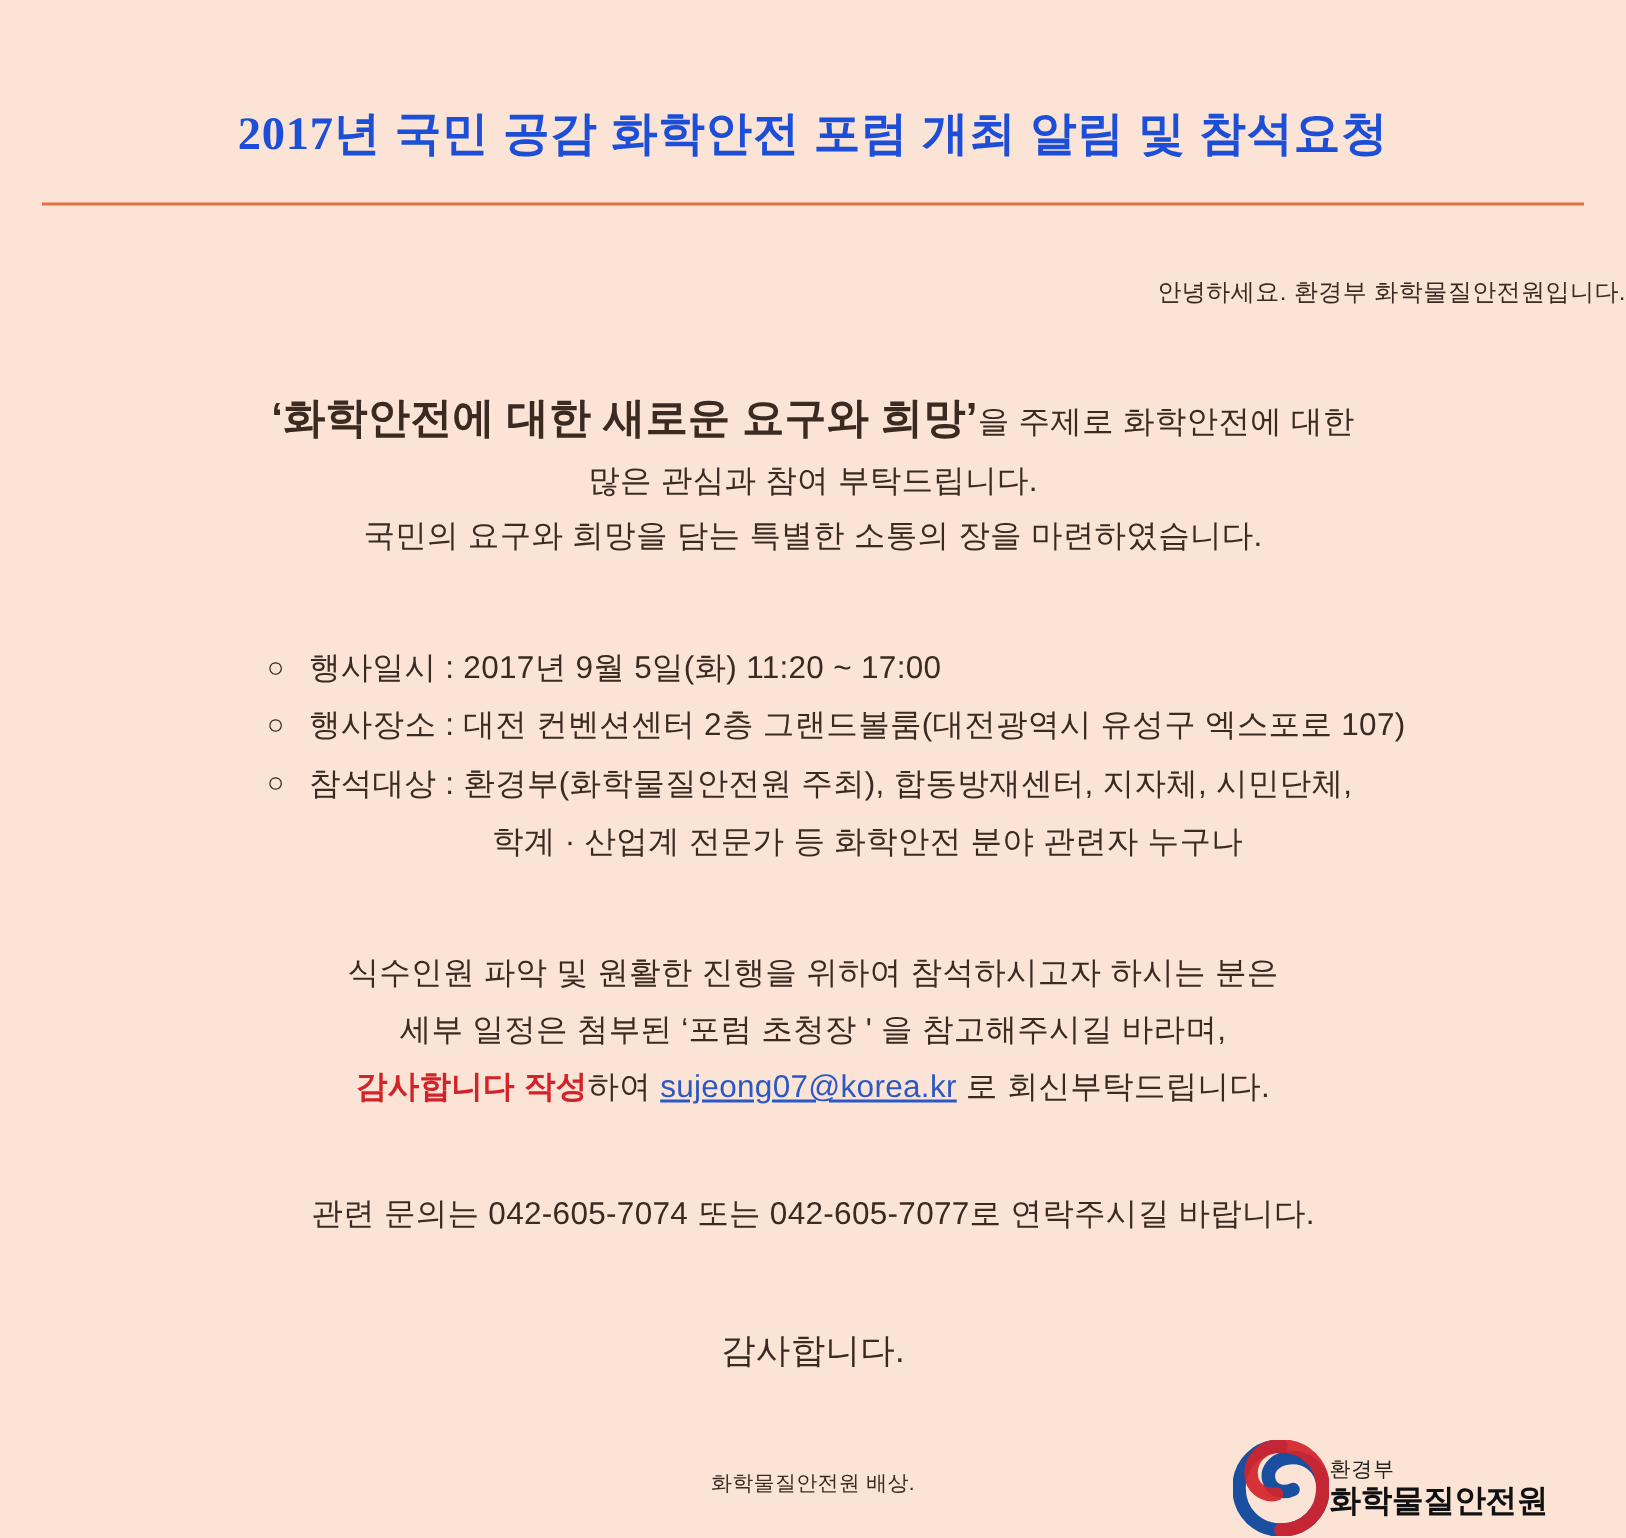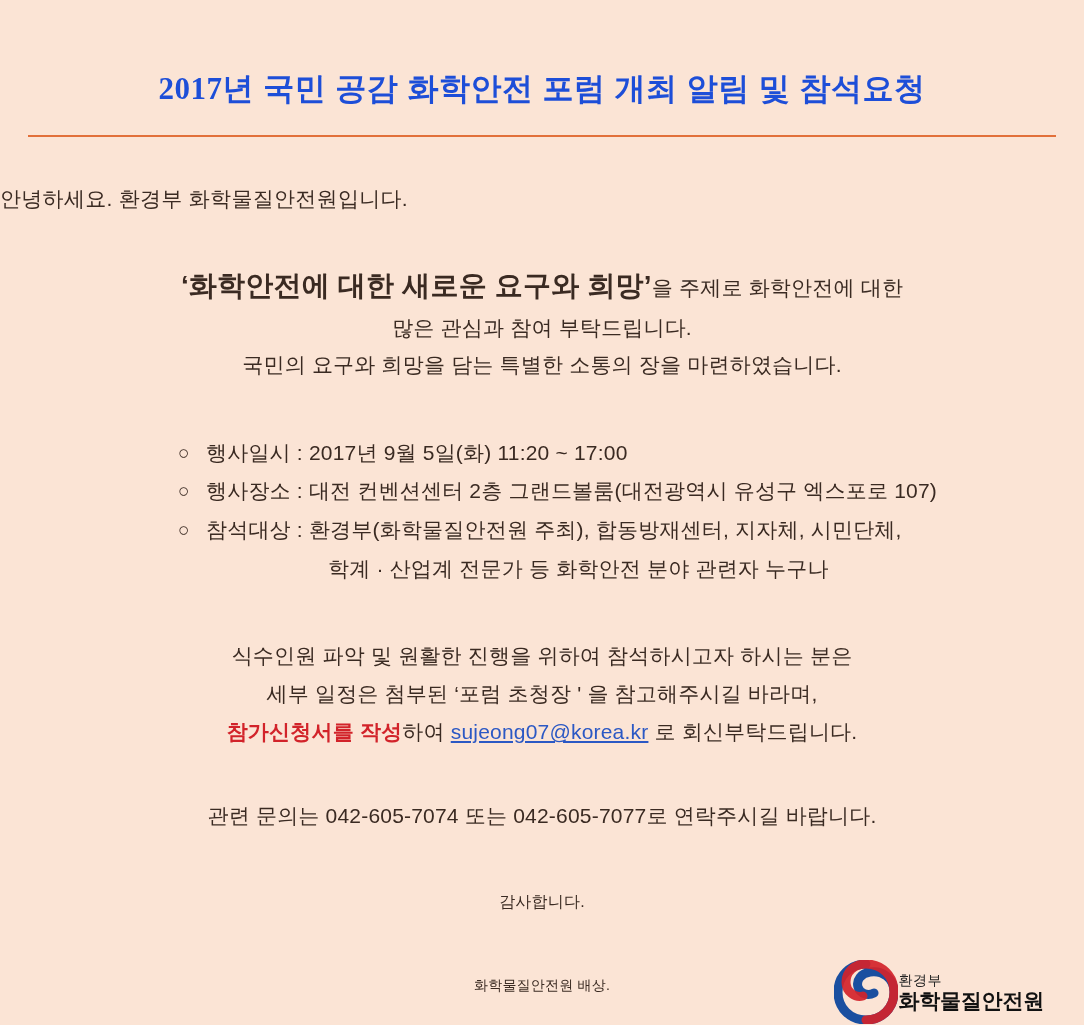--- a/index.html
+++ b/index.html
@@ -37,22 +37,22 @@
     font-weight: bold;
   }
   .rule {
     margin: 26px 28px 0 28px;
     height: 2px;
     background: #e2703a;
   }
 
   
   .greeting {
-    text-align: left;
-    font-size: 21px;
+    text-align: right;
+    font-size: 16px;
     margin-top: 48px;
     letter-spacing: 0.3px;
   }
 
   .intro {
     text-align: center;
     font-size: 21px;
     margin-top: 48px;
     line-height: 1.75;
     letter-spacing: 0.2px;
@@ -109,36 +109,36 @@
 
   .contact {
     text-align: center;
     font-size: 21px;
     margin-top: 50px;
     letter-spacing: 0.2px;
   }
 
   .thanks {
     text-align: center;
-    font-size: 16px;
+    font-size: 23px;
     margin-top: 62px;
     letter-spacing: 0.2px;
   }
 
   .signature {
     text-align: center;
     font-size: 14px;
     margin-top: 64px;
     letter-spacing: 0.2px;
   }
 
   
   .logo {
     position: absolute;
-    right: 40px;
+    right: 52px;
     bottom: 22px;
     display: flex;
     align-items: center;
   }
   .logo-mark {
     width: 64px;
     height: 64px;
     flex: 0 0 auto;
   }
   .logo-text {
@@ -190,21 +190,21 @@
       <span class="bullet">○</span>
       <span class="info-text">참석대상 : 환경부(화학물질안전원 주최), 합동방재센터, 지자체, 시민단체,</span>
     </div>
     <div class="info-sub">학계 · 산업계 전문가 등 화학안전 분야 관련자 누구나</div>
   </div>
 
   <div class="request">
     <div>식수인원 파악 및 원활한 진행을 위하여 참석하시고자 하시는 분은</div>
     <div>세부 일정은 첨부된 ‘포럼 초청장 ' 을 참고해주시길 바라며,</div>
     <div>
-      <span class="emph">참가신청서를 작성</span><span>하여 </span><span class="mail">sujeong07@korea.kr</span><span> 로 회신부탁드립니다.</span>
+      <span class="emph">감사합니다 작성</span><span>하여 </span><span class="mail">sujeong07@korea.kr</span><span> 로 회신부탁드립니다.</span>
     </div>
   </div>
 
   <div class="contact">관련 문의는 042-605-7074 또는 042-605-7077로 연락주시길 바랍니다.</div>
 
   <div class="thanks">감사합니다.</div>
 
   <div class="signature">화학물질안전원 배상.</div>
 
   <div class="logo">

